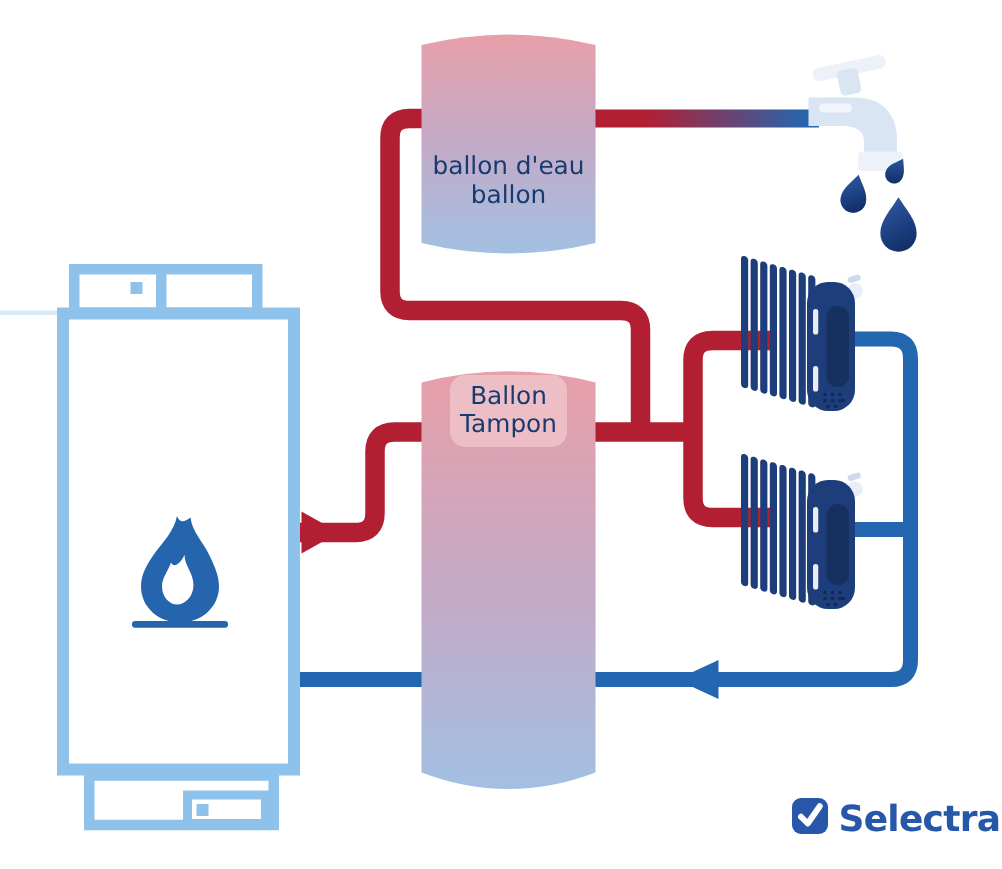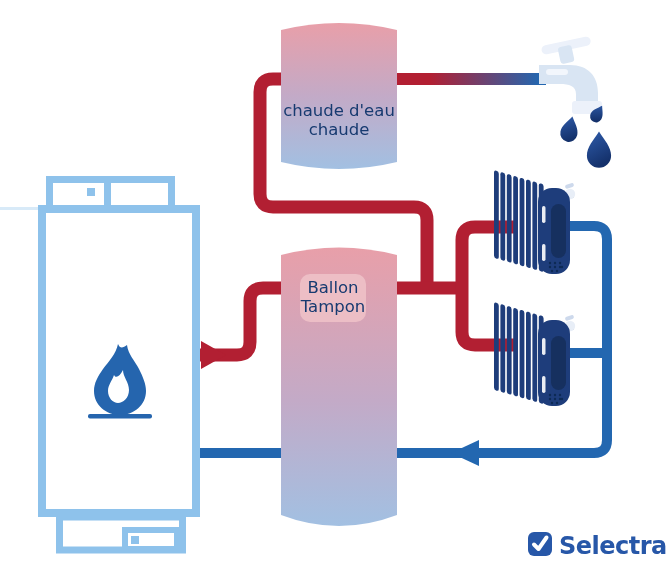--- a/index.html
+++ b/index.html
@@ -2,22 +2,22 @@
 <html style="--hot-pipe: #b21f32; --cold-pipe: #2367b0; --boiler-outline: #8ec2eb; --boiler-outline-faint: #d8eaf8; --flame-blue: #2565ae; --radiator-navy: #1e3d7b; --radiator-dark: #16305f; --tank-pink: #e89fa9; --tank-mid: #c3aac7; --tank-blue: #a2c0e2; --label-bg: rgba(238,192,199,0.92); --text-navy: #173a70; --faucet-light: #d9e5f3; --faucet-lighter: #ecf1fa; --drop-light: #2f5cab; --drop-dark: #14316b; --brand-blue: #2757a8;"><head>
 <meta charset="utf-8">
 <style>
   html,body{margin:0;padding:0;background:#fff;}
   .stage{position:relative;width:668px;height:579px;background:#fff;overflow:hidden;
          font-family:"DejaVu Sans","Liberation Sans",sans-serif;}
   .stage svg{position:absolute;left:0;top:0;}
   .label{position:absolute;text-align:center;color:var(--text-navy);
          font-weight:500;font-size:16.5px;line-height:1.15;}
   .label-hot{left:279px;top:102px;width:120px;}
-  .label-buffer{left:300px;top:250px;width:66px;padding:5px 0;
-                background:var(--label-bg);border-radius:10px;margin-top:24px;}
+  .label-buffer{left:300px;top:250px;width:78px;padding:5px 0;
+                background:var(--label-bg);border-radius:10px;}
 </style>
 </head>
 <body>
 
 <div class="stage">
 
 <svg width="668" height="579" viewBox="0 0 668 579">
   <defs>
     <linearGradient id="gradTap" gradientUnits="userSpaceOnUse" x1="430" y1="0" x2="540" y2="0">
       <stop offset="0" style="stop-color:var(--hot-pipe)"></stop>
@@ -128,16 +128,16 @@
     <use href="#drop" transform="translate(599,148) scale(1.1)"></use>
   </g>
 
   <g transform="translate(528,528)">
     <rect x="0" y="4" width="24" height="24" rx="6" style="fill:var(--brand-blue)"></rect>
     <polyline points="6,16.5 10.5,21 18.5,9.5" fill="none" stroke="#ffffff" stroke-width="4" stroke-linecap="round" stroke-linejoin="round"></polyline>
     <text x="31" y="26" font-size="24" font-weight="bold" letter-spacing="-0.5" font-family="DejaVu Sans, Liberation Sans, sans-serif" style="fill:var(--brand-blue)">Selectra</text>
   </g>
 </svg>
 
-<div class="label label-hot">chaude d'eau chaude</div>
+<div class="label label-hot">ballon d'eau ballon</div>
 <div class="label label-buffer">Ballon Tampon</div>
 
 </div>
 
 </body></html>

